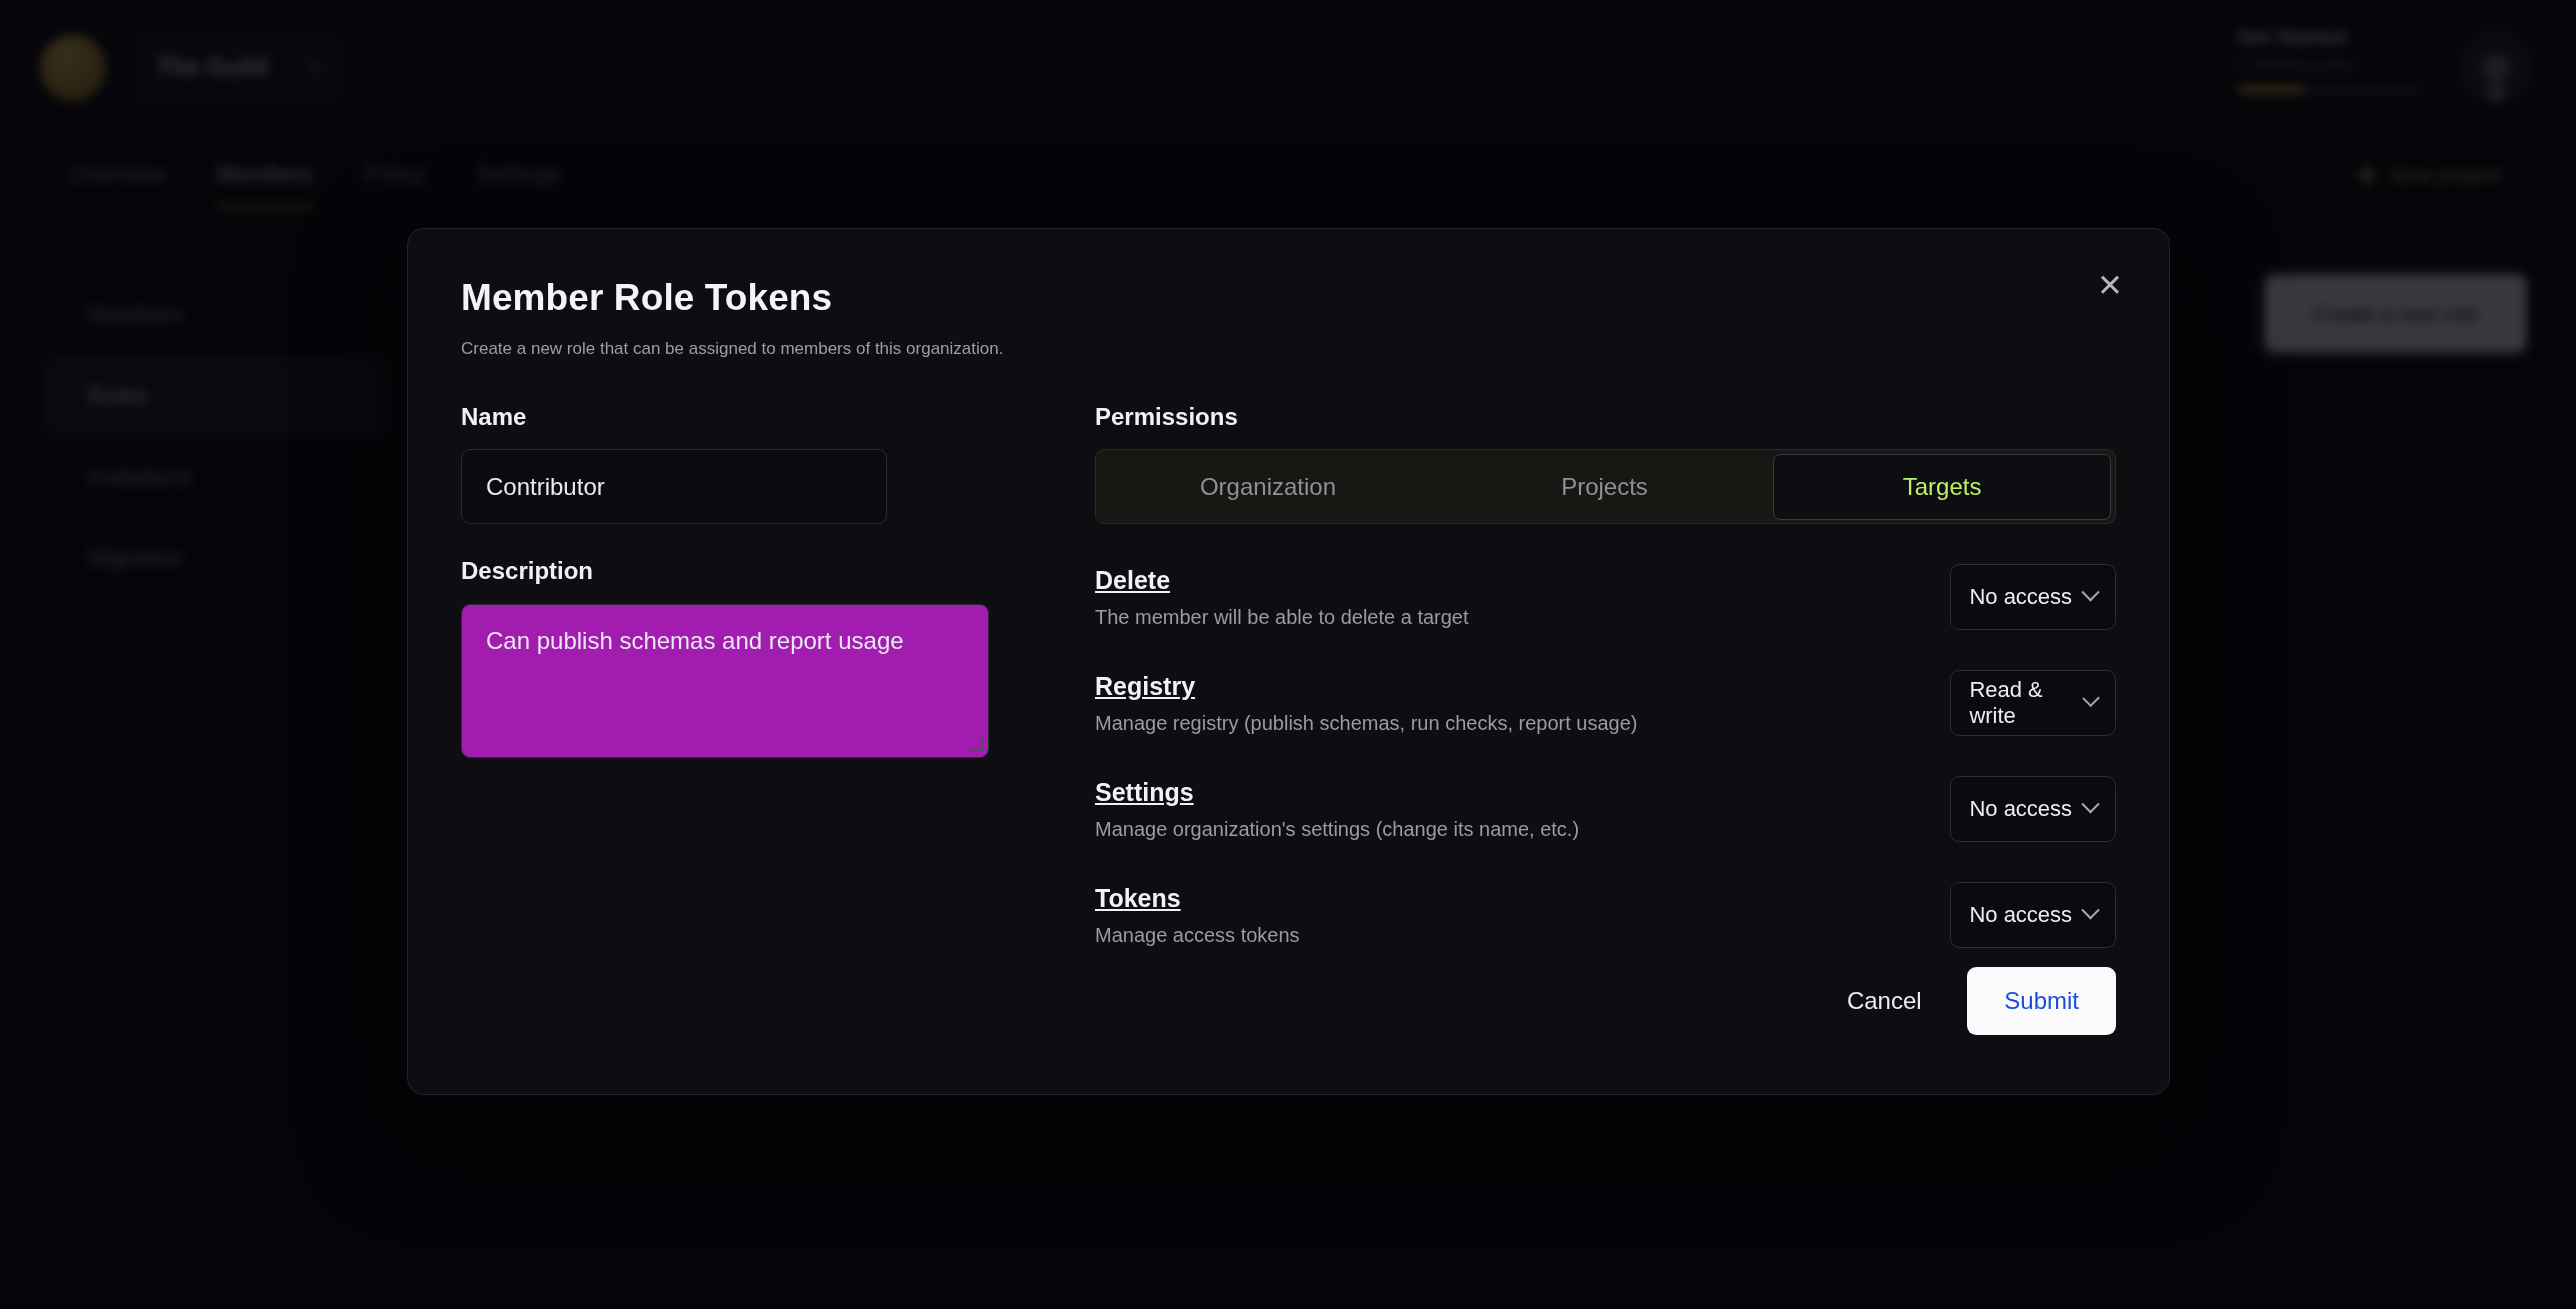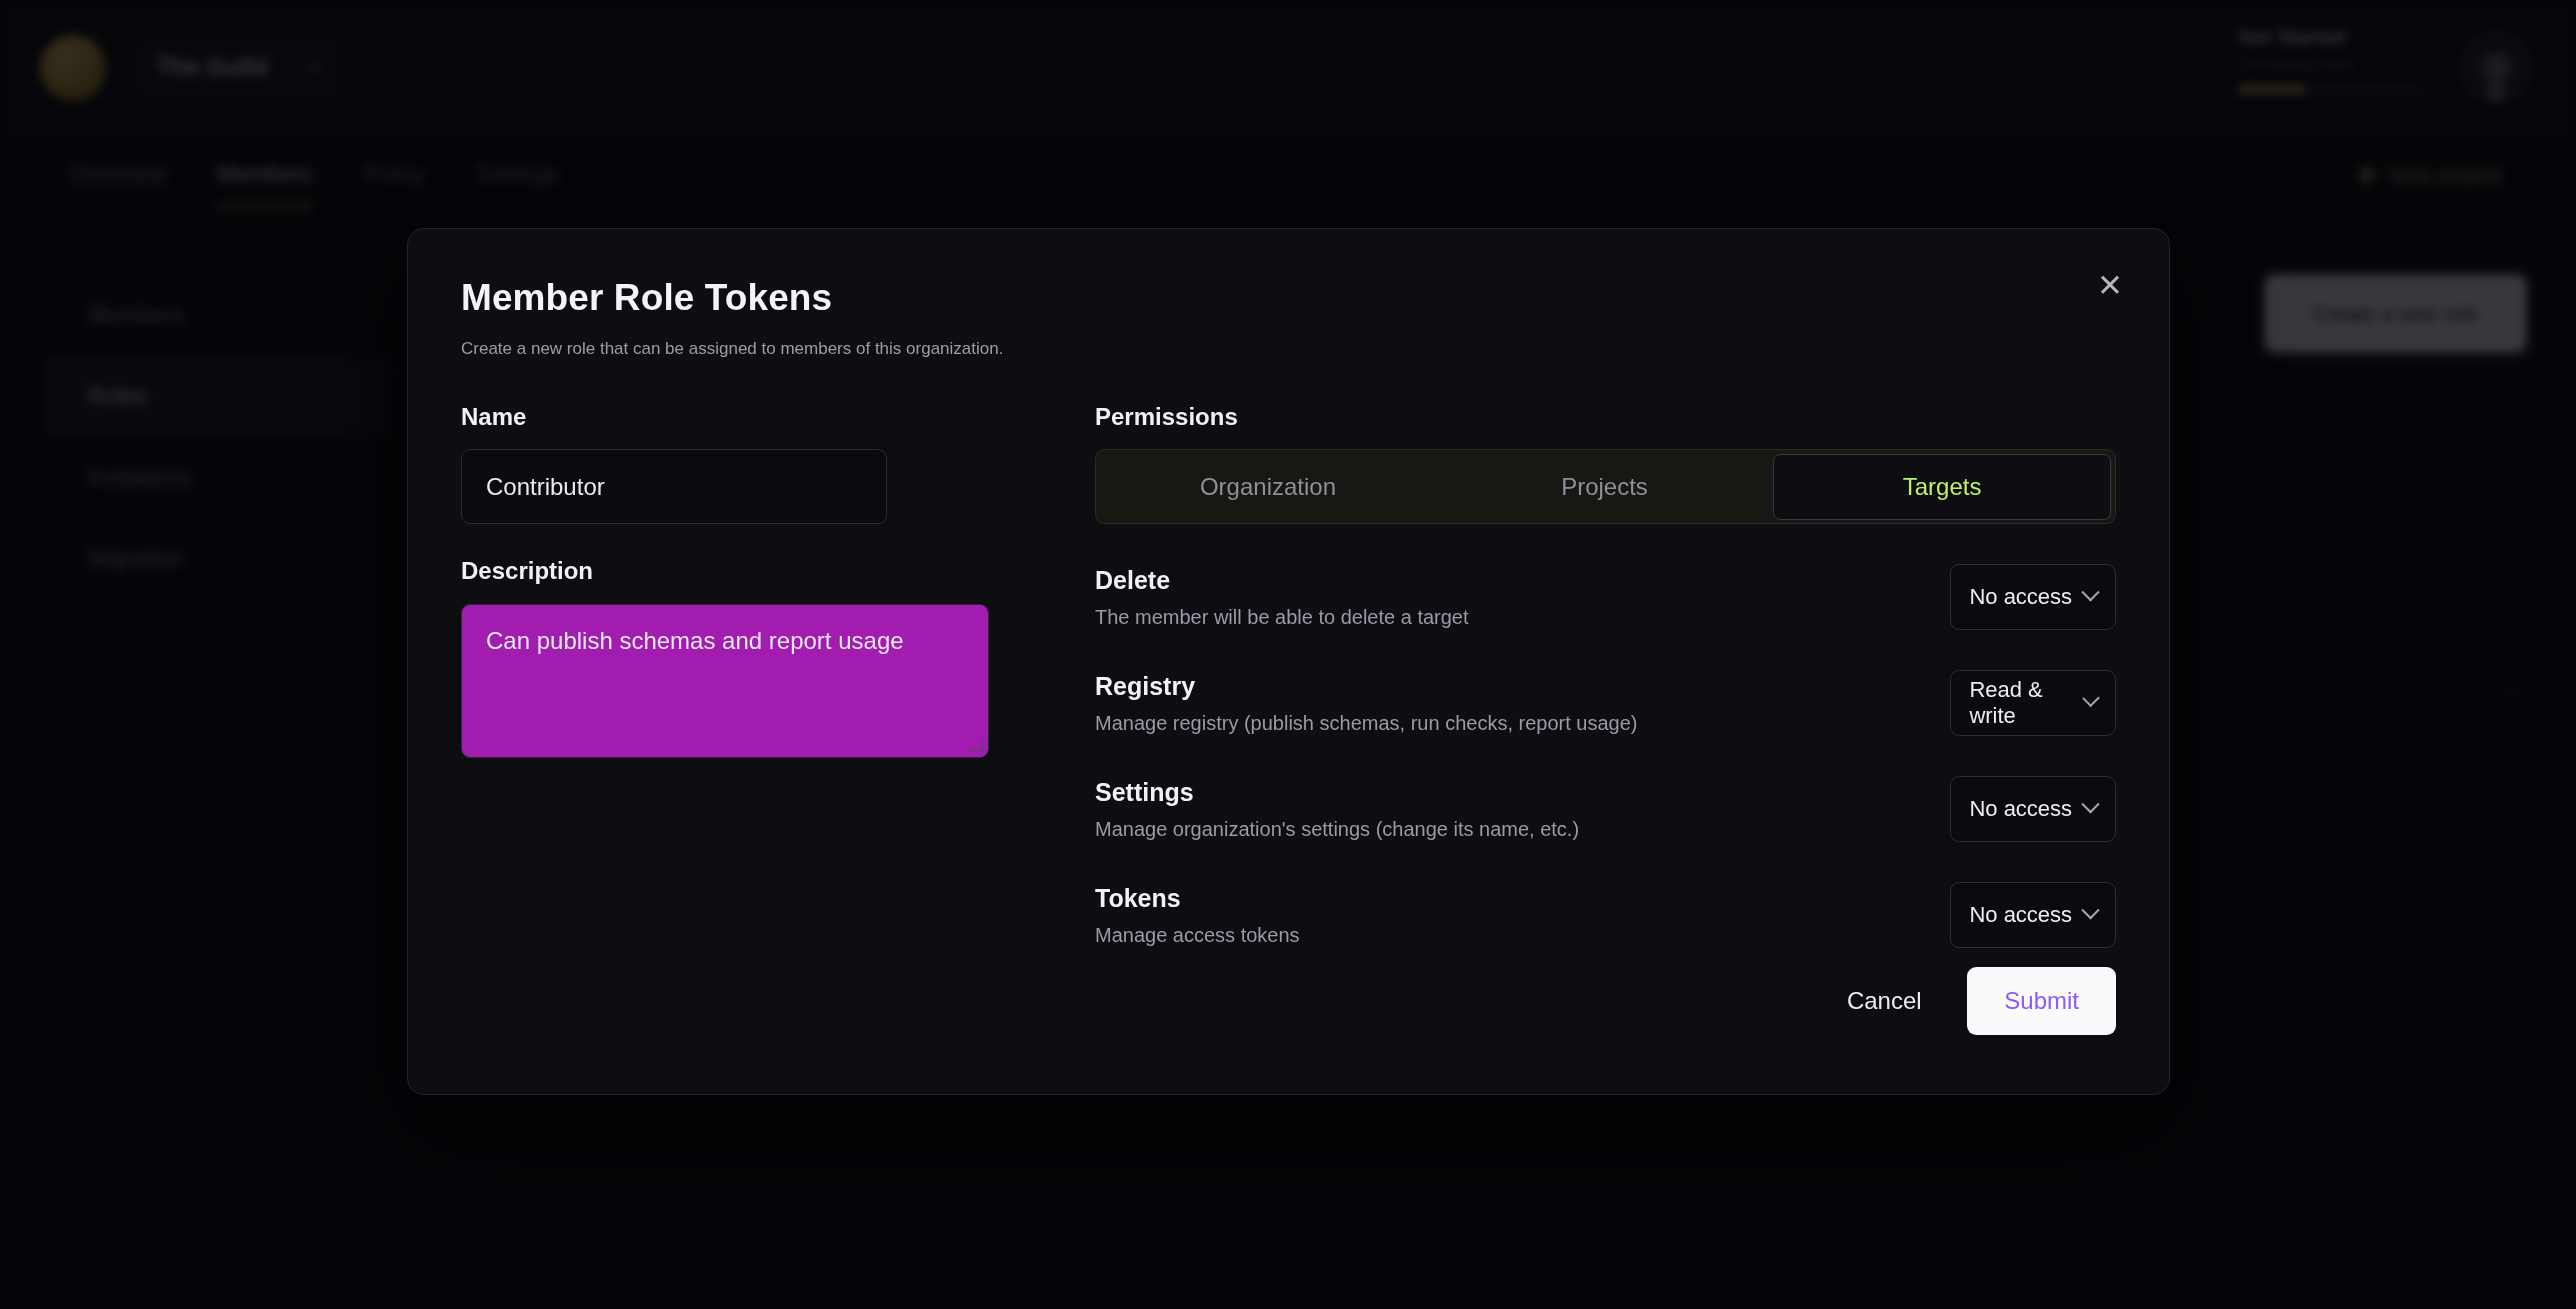--- a/index.html
+++ b/index.html
@@ -316,20 +316,21 @@
   .perm-row {
     display: flex;
     align-items: flex-start;
     margin-top: 40px;
   }
   .perm-text { flex: 1; padding-top: 1.8px; }
   .perm-name {
     color: #f1f1f7;
     font-size: 25px;
     font-weight: 700;
+    text-decoration: underline;
   }
   .perm-desc {
     margin-top: 11px;
     color: #9a9aa8;
     font-size: 20px;
   }
   .perm-select {
     width: 166px;
     height: 66px;
     flex: none;
@@ -368,21 +369,21 @@
     border-radius: 9.2px;
     background: transparent;
     border: none;
   }
   .btn-submit {
     height: 68px;
     padding: 0 37px;
     display: flex;
     align-items: center;
     background: #fafafc;
-    color: #8b5cf6;
+    color: #1d4ed8;
     font-size: 24px;
     border-radius: 9.2px;
     border: none;
     font-weight: 500;
   }
 </style>
 </head>
 <body>
 
 <div id="app-background">

